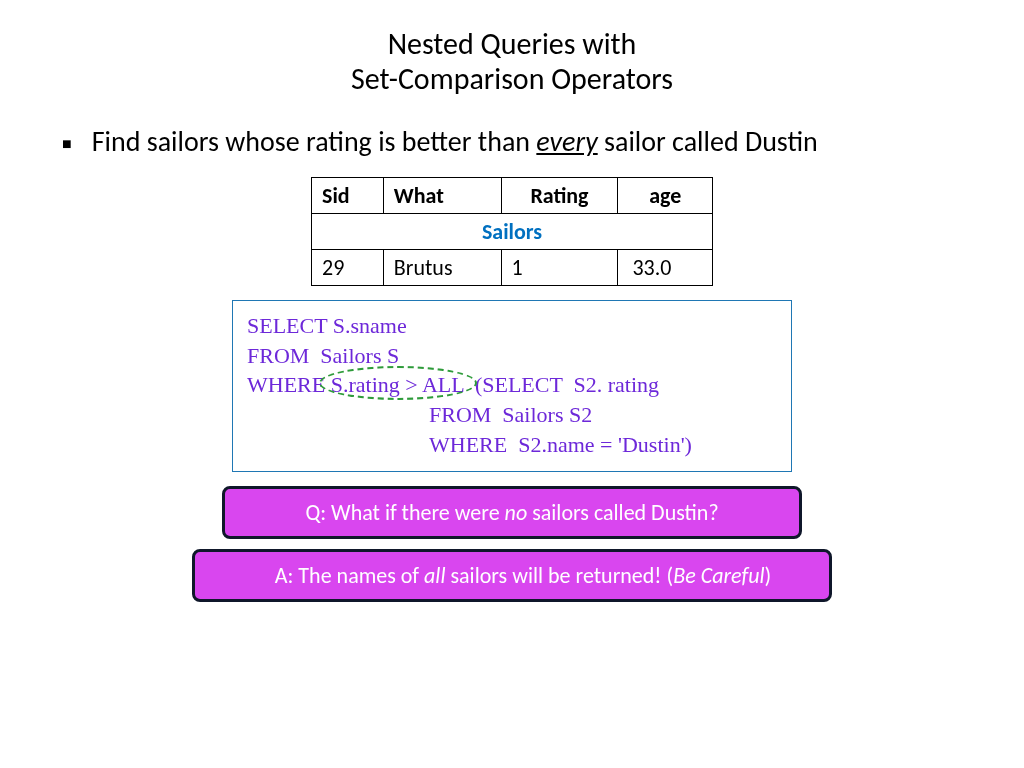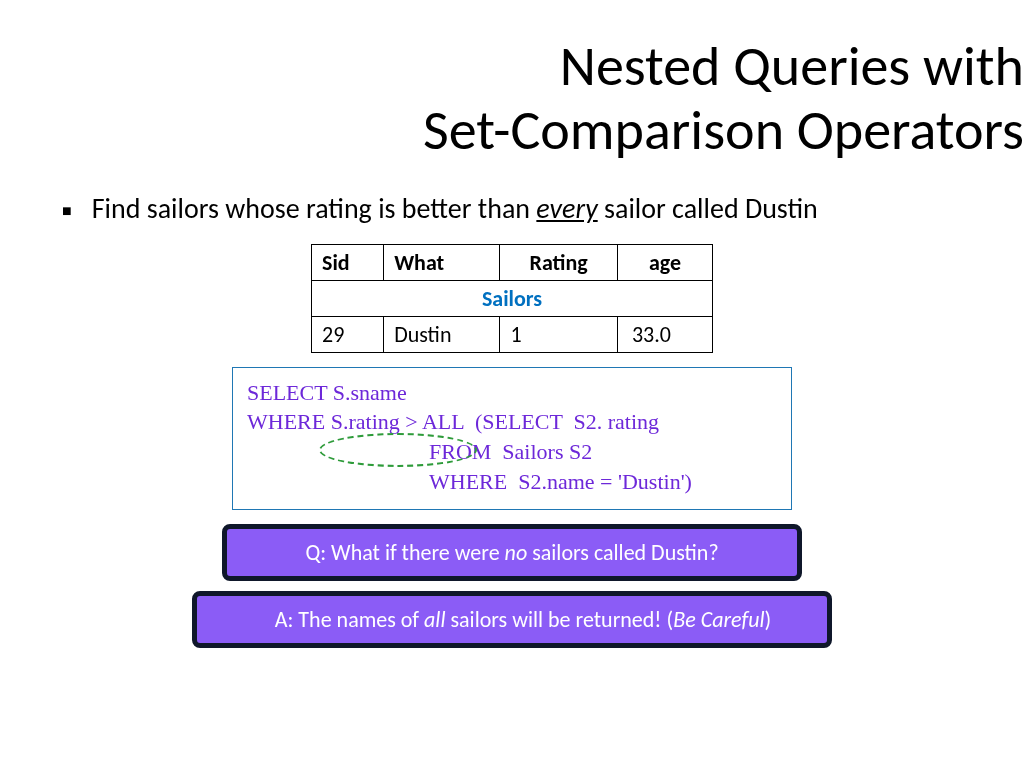--- a/index.html
+++ b/index.html
@@ -6,25 +6,25 @@
   body {
     width: 1024px;
     height: 768px;
     background: #ffffff;
     font-family: Calibri, "Segoe UI", Arial, sans-serif;
     color: #000;
     position: relative;
     overflow: hidden;
   }
   .title {
-    text-align: right;
-    font-size: 56px;
+    text-align: center;
+    font-size: 30px;
     line-height: 1.15;
     font-weight: 400;
-    padding-top: 34px;
+    padding-top: 27px;
   }
   .bullet-row {
     display: flex;
     align-items: flex-start;
     padding: 28px 40px 0 62px;
     font-size: 28px;
   }
   .bullet-marker {
     font-size: 16px;
     margin-right: 20px;
@@ -83,23 +83,23 @@
     width: 158px;
     height: 34px;
     border: 2px dashed #2e9b3a;
     border-radius: 50%;
     pointer-events: none;
   }
 
   .callout {
     margin: 14px auto 0 auto;
     width: 580px;
-    background: #8b5cf6;
+    background: #d946ef;
     color: #ffffff;
-    border: 5px solid #0f172a;
+    border: 3px solid #0f172a;
     border-radius: 8px;
     text-align: center;
     font-size: 22px;
     padding: 10px 8px;
   }
   .callout + .callout { margin-top: 10px; width: 640px; padding-left: 30px; }
 </style>
 </head>
 <body>
 
@@ -126,30 +126,31 @@
       <tr>
         <th>Sid</th>
         <th>What</th>
         <th class="center">Rating</th>
         <th class="center">age</th>
       </tr>
     </thead>
     <tbody>
       <tr>
         <td>29</td>
-        <td>Dustin</td>
+        <td>Brutus</td>
         <td>1</td>
         <td class="col-age">33.0</td>
       </tr>
     </tbody>
   </table>
 </div>
 
 <div class="query-box">
   <div><span class="kw">SELECT</span><span>  S.sname</span></div>
+  <div class="query-line2"><span class="kw">FROM</span><span>  Sailors S</span></div>
   <div class="query-line3"><span class="kw">WHERE</span><span> S.rating &gt; ALL  (</span><span class="kw">SELECT</span><span>  S2. rating</span></div>
   <div class="query-line4"><span class="kw">FROM</span><span>  Sailors S2</span></div>
   <div class="query-line5"><span class="kw">WHERE</span><span>  S2.name = 'Dustin')</span></div>
   <div class="ellipse"></div>
 </div>
 
 <div class="callout">
   <span>Q: What if there were </span><span class="italic">no</span><span> sailors called Dustin?</span>
 </div>
 

